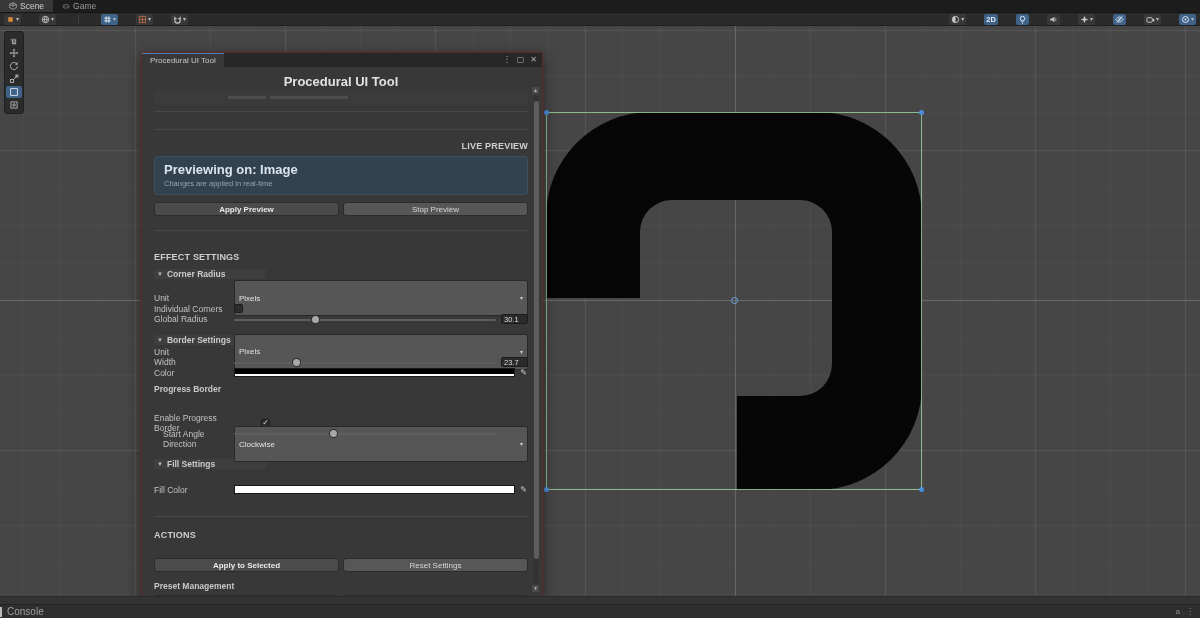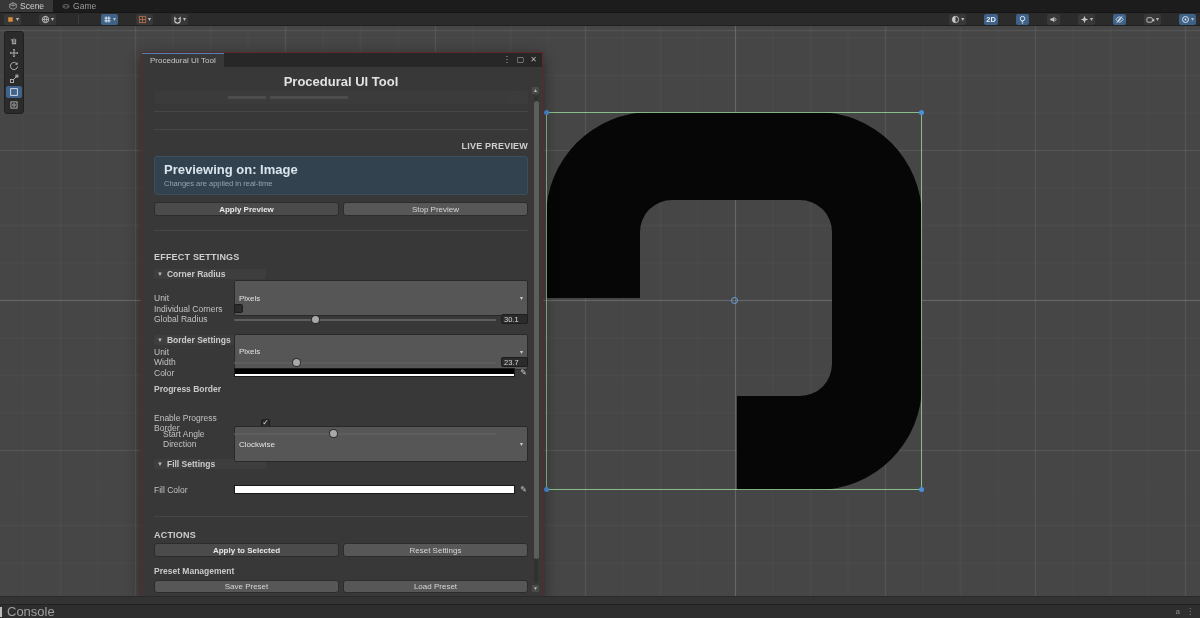--- a/index.html
+++ b/index.html
@@ -126,21 +126,21 @@
   .uscroll .track { position:absolute; left:1.5px; top:9px; bottom:9px; width:4px; background:#313131; border-radius:2px; }
   .uscroll .thumb { position:absolute; left:0.5px; top:5px; height:94%; width:5px; background:#5d5d5d; border-radius:2.5px; }
 
   
   .dockstrip { position:absolute; left:0; top:596px; width:1200px; height:8px; background:#333333;
     border-top:1px solid #2a2a2a; }
   .statusbar { position:absolute; left:0; top:604px; width:1200px; height:14px; background:#2e2e2e;
     border-top:1px solid #222222; display:flex; align-items:center; justify-content:space-between; padding:0 6px 0 0; }
   .status-left { display:flex; align-items:center; gap:5px; }
   .status-grip { width:2px; height:10px; background:#bdbdbd; }
-  .status-console { font-size:13px; color:#9f9f9f; }
+  .status-console { font-size:10px; color:#9f9f9f; }
   .status-right { display:flex; align-items:center; gap:6px; color:#8d8d8d; font-size:8px; }
 </style>
 </head>
 <body>
 
 <div class="tabbar">
   <div class="etab active">
     <svg viewBox="0 0 12 12">
         <path d="M6 1 L11 3.5 V8.5 L6 11 L1 8.5 V3.5 Z M6 1 V6 M1 3.5 L6 6 L11 3.5" stroke="#bdbdbd" fill="none" stroke-width="1"></path>
       </svg>
@@ -450,21 +450,21 @@
             <div class="rgb" style="background: rgb(255, 255, 255);"></div>
             <div class="alpha" style="background: rgb(255, 255, 255);"></div>
           </div>
           <div class="dropper">✎</div>
         </div>
       </div>
 
       <div class="divider" style="margin-top:21px;"></div>
 
       <div class="sechead" style="margin-top:13px;">ACTIONS</div>
-      <div class="btnrow" style="margin-top:3px; height:15px;">
+      <div class="btnrow" style="margin-top:18px; height:15px;">
         <div class="ubtn primary">Apply to Selected</div>
         <div class="ubtn">Reset Settings</div>
       </div>
 
       <div class="subhead" style="margin-top:8px;">Preset Management</div>
       <div class="btnrow" style="margin-top:4px; height:13px;">
         <div class="ubtn" style="height:13px;">Save Preset</div>
         <div class="ubtn" style="height:13px;">Load Preset</div>
       </div>
 

